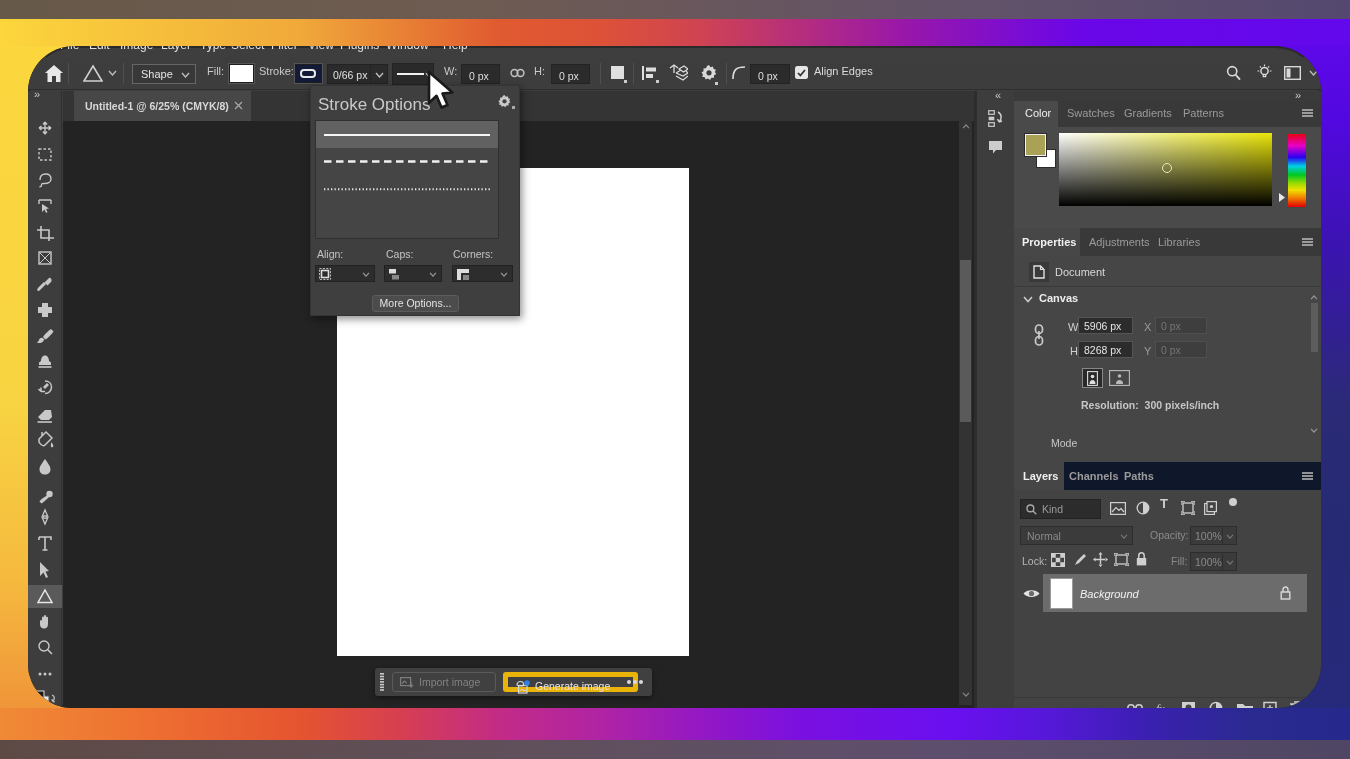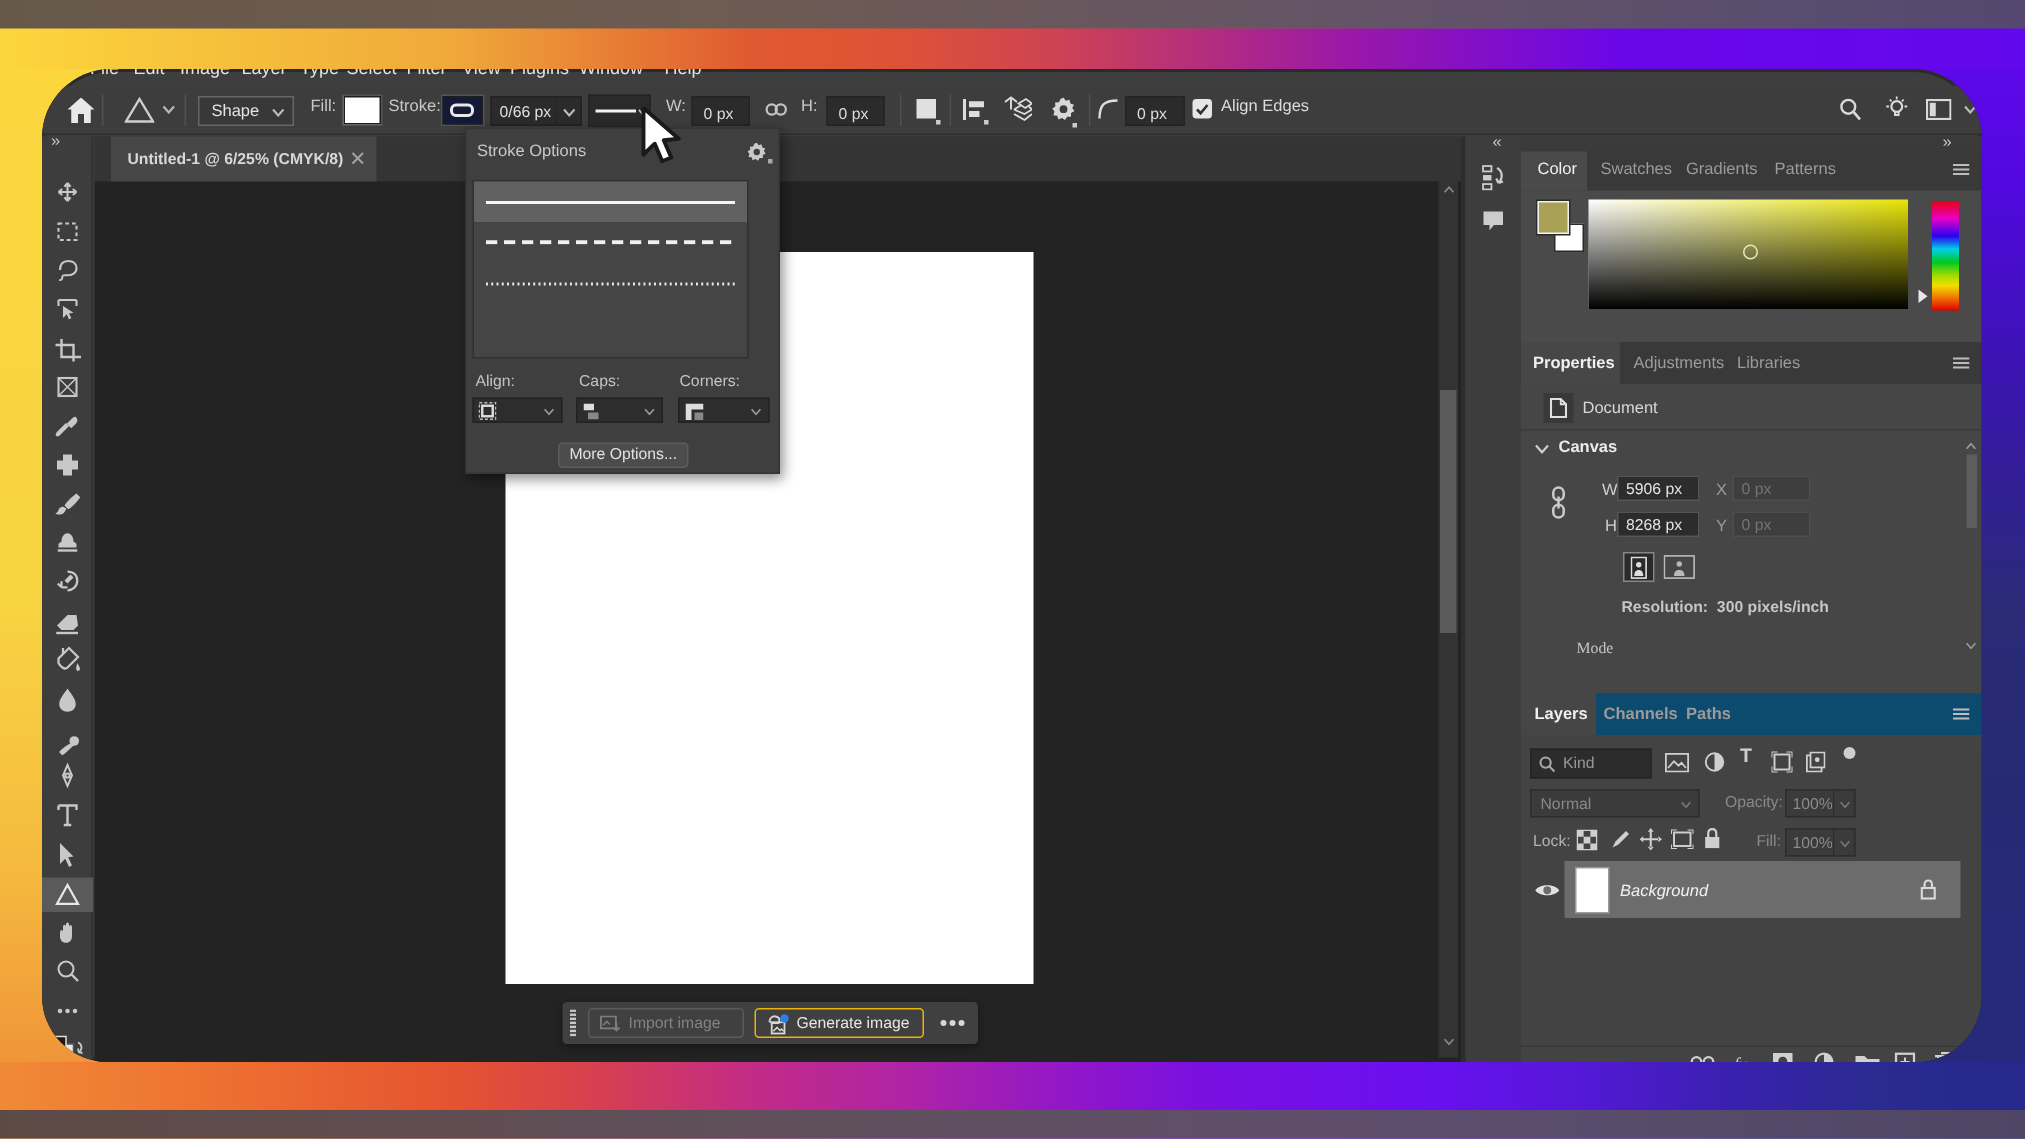--- a/index.html
+++ b/index.html
@@ -351,32 +351,32 @@
           </svg>
         </div>
         <div class="abs" style="left:95px;top:114px;width:21px;height:16px;">
           <svg class="abs" style="left:0;top:0;" width="21" height="16" viewBox="0 0 21 16">
             <rect x="0.6" y="0.6" width="19.8" height="14.8" fill="none" stroke="#b9b9b9" stroke-width="1.1"></rect>
             <circle cx="10.5" cy="6" r="1.8" fill="#b9b9b9"></circle>
               <path d="M7 14 C7 11 8.5 10 10.5 10 C12.5 10 14 11 14 14 Z" fill="#b9b9b9"></path>
           </svg>
         </div>
         <span class="txt" style="left:67px;top:143px;color:#c6c6c6;font-size:10.5px;font-weight:bold;">Resolution:&nbsp; 300 pixels/inch</span>
-        <span class="txt" style="left:37px;top:171px;color:#c6c6c6;font-size:10.5px;font-family:Liberation Serif, serif;">Mode</span>
+        <span class="txt" style="left:37px;top:181px;color:#c6c6c6;font-size:10.5px;">Mode</span>
 
         <svg class="abs" style="left:296px;top:39px;" width="8" height="5" viewBox="0 0 9 6">
             <path d="M1 5 L4.5 1 L8 5" fill="none" stroke="#999" stroke-width="1.4"></path>
           </svg>
         <div class="abs" style="left:297px;top:47px;width:7px;height:49px;background:#5d5d5d;"></div>
         <svg class="abs" style="left:296px;top:172px;" width="8" height="5" viewBox="0 0 9 6">
             <path d="M1 1 L4.5 5 L8 1" fill="none" stroke="#999" stroke-width="1.4"></path>
           </svg>
       </div>
 
-      <div style="position:absolute;left:0;top:371px;width:307px;height:28px;background:#0c4a6e;">
+      <div style="position:absolute;left:0;top:371px;width:307px;height:28px;background:#0f172a;">
         <div class="abs" style="left:0;top:0;width:50px;height:28px;background:#464646;"></div>
         <span class="txt" style="left:9px;top:8px;color:#f0f0f0;font-weight:bold;">Layers</span>
         <span class="txt" style="left:55px;top:8px;color:#9b9b9b;font-weight:bold;">Channels</span>
         <span class="txt" style="left:110px;top:8px;color:#9b9b9b;font-weight:bold;">Paths</span>
         <svg class="abs" style="left:288px;top:10px;" width="11" height="9" viewBox="0 0 11 9">
             <path d="M0 1 H11 M0 4 H11 M0 7 H11" stroke="#bdbdbd" stroke-width="1.3"></path>
           </svg>
       </div>
       <div style="position:absolute;left:0;top:399px;width:307px;height:218px;background:#434343;overflow:hidden;">
         
@@ -483,21 +483,21 @@
                 <path d="M148 4 L148 10 M145 7 L151 7" stroke-width="1.3"></path>
               <path d="M170 3 L180 3 L179 12 L171 12 Z M168 3 L182 3 M172 1 L178 1 M173 5.5 L173 9.5 M177 5.5 L177 9.5"></path>
             </g>
           </svg>
         </div>
       </div>
     </div>
   </div>
 
   <div id="popup" style="position:absolute;left:282px;top:39px;width:210px;height:231px;background:#3f3f3f;box-shadow:2px 3px 8px rgba(0,0,0,0.45);border:1px solid #343434;">
-    <span class="abs" style="left:7px;top:9px;color:#c9c9c9;font-size:11px;text-align:center;">Stroke Options</span>
+    <span class="abs" style="left:7px;top:9px;color:#c9c9c9;font-size:17px;text-align:center;">Stroke Options</span>
     <svg class="abs" style="left:187px;top:9px;" width="13" height="13" viewBox="0 0 16 16">
       <path d="M8 0 L9.5 2.2 L12 1.5 L12.6 4 L15 4.8 L13.8 7 L15.3 9 L13 10.3 L13 12.8 L10.4 12.8 L9 15 L7 13.6 L4.6 14.6 L3.8 12.2 L1.2 11.8 L2 9.4 L0.5 7.4 L2.6 6 L2.4 3.4 L5 3.2 L6 1 Z" fill="#c9c9c9"></path>
       <circle cx="8" cy="7.8" r="2.6" fill="#3f3f3f"></circle>
     </svg>
     <div class="abs" style="left:201px;top:20px;width:3px;height:3px;background:#aaa;"></div>
     <div class="abs" style="left:4px;top:34px;width:184px;height:119px;background:#454545;border:1px solid #303030;">
       <div class="abs" style="left:0;top:0;width:182px;height:27px;background:#616161;">
         <div class="abs" style="left:8px;top:12.5px;width:166px;height:2.5px;background:#f5f5f5;"></div>
       </div>
       <div class="abs" style="left:0;top:27px;width:182px;height:27px;">
@@ -557,21 +557,21 @@
         </g>
     </svg>
     <div class="abs" style="left:17px;top:4px;width:104px;height:20px;border:1px solid #5a5a5a;border-radius:3px;">
       <svg class="abs" style="left:7px;top:4px;" width="14" height="12" viewBox="0 0 14 12">
         <rect x="0.6" y="0.6" width="10" height="8" fill="none" stroke="#7d7d7d" stroke-width="1.2"></rect>
         <path d="M2 6.5 L4.5 4 L6.5 6" fill="none" stroke="#7d7d7d" stroke-width="1.1"></path>
         <path d="M11 5 L11 10 M9 8 L11 10 L13 8" fill="none" stroke="#7d7d7d" stroke-width="1.2"></path>
       </svg>
       <span class="abs" style="left:26px;top:3px;color:#828282;font-size:10.5px;">Import image</span>
     </div>
-    <div class="abs" style="left:128px;top:4px;width:113px;height:20px;border:1px solid #eab308;border-radius:3px;">
+    <div class="abs" style="left:128px;top:4px;width:135px;height:20px;border:5px solid #eab308;border-radius:3px;">
       <svg class="abs" style="left:6px;top:3px;" width="16" height="14" viewBox="0 0 16 14">
         <path d="M3 5 C3 2.8 4.8 1.5 6.5 1.5 C8 1.5 9.2 2.3 9.7 3.6 L9 6 L5 6 Z" fill="none" stroke="#d8d8d8" stroke-width="1.2"></path>
         <rect x="4.5" y="5.5" width="8.5" height="7.5" fill="none" stroke="#d8d8d8" stroke-width="1.2"></rect>
         <path d="M5.5 11.5 L8 9 L10 11 L11 10 L12.5 11.5" fill="none" stroke="#d8d8d8" stroke-width="1"></path>
         <circle cx="13" cy="3" r="2.8" fill="#2d7fe8"></circle>
       </svg>
       <span class="abs" style="left:27px;top:3px;color:#e6e6e6;font-size:10.5px;">Generate image</span>
     </div>
     <div class="abs" style="left:252px;top:12px;width:4px;height:4px;background:#d8d8d8;border-radius:50%;"></div>
     <div class="abs" style="left:258px;top:12px;width:4px;height:4px;background:#d8d8d8;border-radius:50%;"></div>

